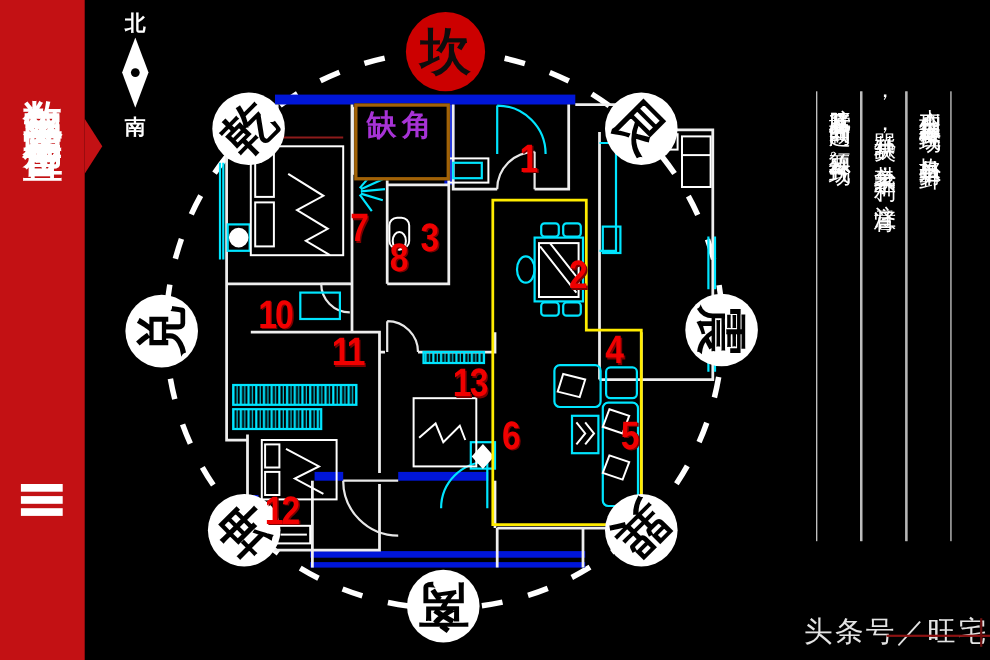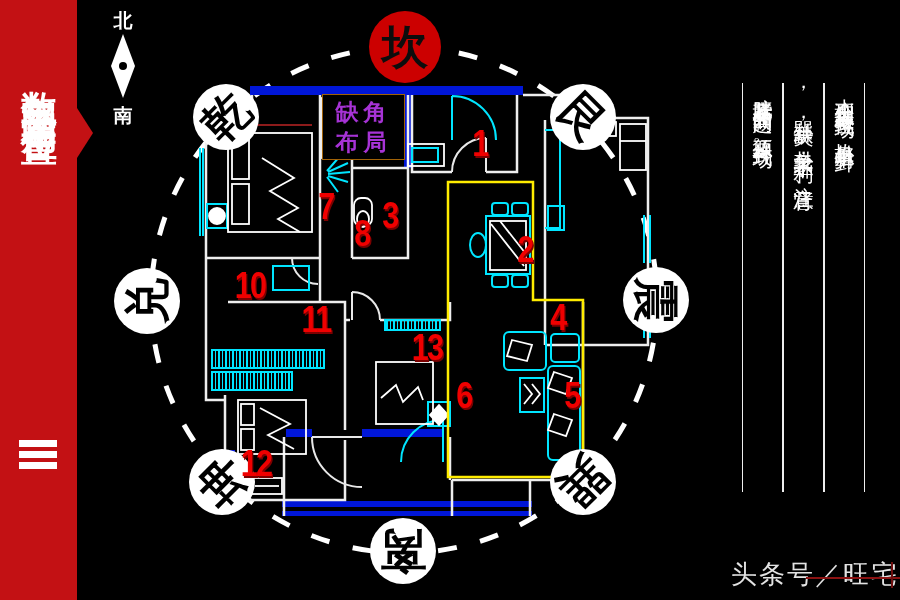--- a/index.html
+++ b/index.html
@@ -26,22 +26,22 @@
     display:flex;align-items:center;justify-content:center;transform:translate(-50%,-50%);z-index:6;}
   .bagua-circle .ch{font-size:46px;font-weight:bold;color:#000;line-height:1;}
 
   
   .plan-num{position:absolute;color:#f00000;font-size:36px;font-weight:bold;
     transform:translate(-50%,-50%) scaleX(0.85);z-index:7;
     text-shadow:1.5px 1.5px 0 #7c0000;letter-spacing:-2px;}
 
   
   .corner-label{position:absolute;left:322px;top:94px;width:81px;height:62px;
-    background:#000;border:1px solid #a16207;z-index:5;text-align:center;
-    color:#a733d6;font-size:23px;font-weight:bold;letter-spacing:5px;line-height:30px;padding-top:2px;}
+    background:#000;border:3px solid #a16207;z-index:5;text-align:center;
+    color:#a733d6;font-size:27px;font-weight:bold;letter-spacing:5px;line-height:30px;padding-top:2px;}
 
   
   .analysis{position:absolute;left:742px;top:83px;height:409px;writing-mode:vertical-rl;z-index:4;}
   .analysis .col{border-left:1.5px solid #eee;border-right:1.5px solid #eee;
     padding:0 4px;color:#fff;font-size:20px;letter-spacing:2px;line-height:31px;height:409px;}
 
   
   .watermark{position:absolute;left:731px;top:557px;color:#e3e3e3;font-size:26px;
     letter-spacing:2px;z-index:4;white-space:nowrap;}
   .wm-line{position:absolute;left:806px;top:577px;width:94px;height:2px;background:#8b1212;z-index:5;}
@@ -195,21 +195,20 @@
     </div>
   <div class="bagua-circle" style="left:583px;top:482px;">
     <span class="ch" style="transform:rotate(135deg);">巽</span>
     </div>
   <div class="bagua-circle" style="left:403px;top:551px;">
     <span class="ch" style="transform:rotate(180deg);">离</span>
     </div>
 
   <div class="corner-label">
     <div>缺角</div>
-    <div>布局</div>
   </div>
 
   <span class="plan-num" style="left:480px;top:144px;">1</span>
   <span class="plan-num" style="left:525px;top:250px;">2</span>
   <span class="plan-num" style="left:390px;top:216px;">3</span>
   <span class="plan-num" style="left:558px;top:318px;">4</span>
   <span class="plan-num" style="left:572px;top:396px;">5</span>
   <span class="plan-num" style="left:464px;top:396px;">6</span>
   <span class="plan-num" style="left:326px;top:207px;">7</span>
   <span class="plan-num" style="left:362px;top:234px;">8</span>

